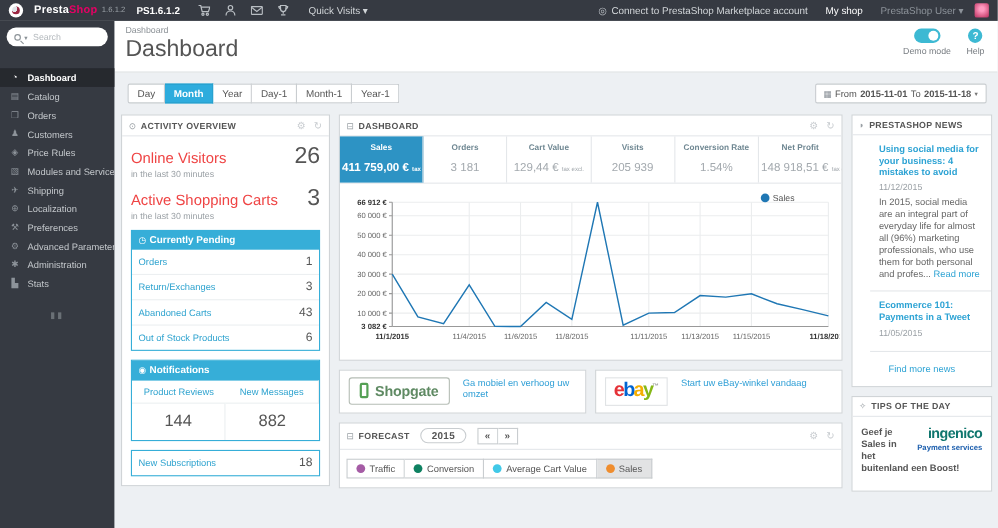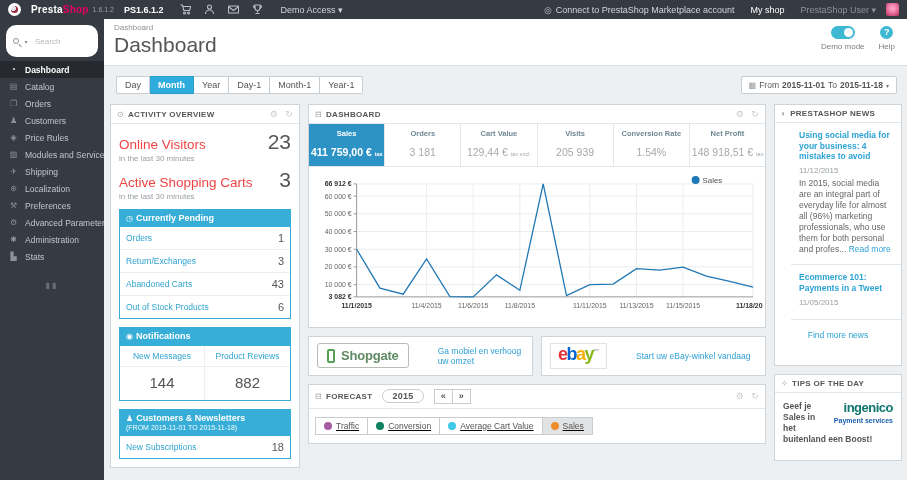--- a/index.html
+++ b/index.html
@@ -22,22 +22,22 @@
   .spacer{flex:1;}
   .mp{display:flex;align-items:center;gap:4px;color:#d2d6d9;cursor:pointer;}
   .mp .mpico{font-size:9px;color:#b9bec3;}
   .myshop{color:#fff;margin:0 6px;cursor:pointer;}
   .usr{color:#8d939a;cursor:pointer;}
   .avatar{width:13px;height:13px;border-radius:2px;flex:none;cursor:pointer;
       background:radial-gradient(circle at 50% 40%,#ff9ac0 20%,#d4537f 70%,#b03060);}
 
   
   .sidebar{position:absolute;top:19px;left:0;bottom:0;width:104px;background:#363a42;z-index:10;}
-  .search{margin:6px 6px 4px;height:32px;background:#fff;border-radius:10px;display:flex;
-      align-items:center;padding:0 7px;gap:3px;justify-content:space-between;}
+  .search{margin:6px 6px 20px;height:17px;background:#fff;border-radius:10px;display:flex;
+      align-items:center;padding:0 7px;gap:3px;}
   .mag{width:6px;height:6px;border:1.2px solid #8a9196;border-radius:50%;position:relative;flex:none;}
   .mag::after{content:'';position:absolute;width:4px;height:1.2px;background:#8a9196;
       transform:rotate(45deg);left:4px;top:6px;}
   .scaret{font-size:6px;color:#8a9196;}
   .search input{border:none;outline:none;width:58px;font-size:8px;color:#555;
       font-family:"Liberation Sans",sans-serif;background:transparent;}
   .search input::placeholder{color:#b3b8bc;}
   .sbitem{display:flex;align-items:center;gap:6px;height:17px;padding:0 0 0 8px;cursor:pointer;
       color:#c3c7cb;font-size:8.5px;white-space:nowrap;overflow:hidden;}
   .sbitem .sbico{width:11px;text-align:center;font-size:8px;color:#8d939a;flex:none;}
@@ -110,51 +110,51 @@
   .kl{font-size:7.5px;font-weight:bold;color:#6f8792;white-space:nowrap;}
   .kv{font-size:10.5px;color:#a3a9ae;margin-top:8px;white-space:nowrap;}
   .sfx{font-size:5.5px;}
   .kpi.active{background:#2d93c4;}
   .kpi.active .kl{color:#fff;}
   .kpi.active .kv{color:#fff;font-weight:bold;}
   .chartwrap{padding:3px 2px 0;}
   .chartwrap svg{display:block;width:100%;}
 
   .mods{display:flex;gap:8px;margin-top:8px;}
-  .mod{flex:1;background:#fff;border:1px solid #d0d4d7;display:flex;align-items:center;gap:29px;
+  .mod{flex:1;background:#fff;border:1px solid #d0d4d7;display:flex;align-items:flex-start;gap:12px;
       padding:6px 8px;min-height:40px;}
   .sg-badge{border:1px solid #b5bdb5;border-radius:3px;padding:4px 9px;display:flex;align-items:center;gap:6px;}
   .sg-phone{width:8px;height:14px;border:2px solid #54a054;border-radius:2px;}
   .sg-text{font-size:13px;color:#5f8a63;font-weight:bold;letter-spacing:-.2px;}
   .mod-link{font-size:8.5px;color:#2f9fd6;cursor:pointer;}
   .ebay-badge{border:1px solid #e0e3e5;padding:1px 7px 3px;font-size:18px;font-weight:bold;
       letter-spacing:-1.5px;line-height:1.1;}
   .ebay-badge sup{font-size:6px;color:#999;letter-spacing:0;}
 
   .fpanel{margin-top:8px;}
   .year-pill{border:1px solid #c9cdd0;border-radius:9px;padding:1px 9px;font-size:9px;color:#555;
       font-weight:bold;margin-left:6px;cursor:pointer;}
   .fnav{display:flex;margin-left:6px;}
   .fnav button{font-size:9px;padding:0 6px;background:#fff;border:1px solid #c9cdd0;color:#555;
       font-weight:bold;cursor:pointer;line-height:13px;font-family:"Liberation Sans",sans-serif;}
   .fnav button+button{border-left:none;}
-  .fleg{display:flex;padding:8px 6px;text-decoration:underline;}
+  .fleg{display:flex;padding:8px 6px;}
   .chip{display:flex;align-items:center;gap:4px;font-size:8.5px;color:#555;border:1px solid #c9cdd0;
       border-left:none;background:#fff;padding:3px 8px;cursor:pointer;font-family:"Liberation Sans",sans-serif;}
   .chip:first-child{border-left:1px solid #c9cdd0;}
   .chip.active{background:#e2e3e4;}
   .dot{width:8px;height:8px;border-radius:50%;flex:none;}
 
   
   .art{padding:7px 8px 9px;border-bottom:1px solid #e4e7ea;margin-left:16px;}
   .art-t{font-size:8.5px;font-weight:bold;color:#2da3d4;line-height:1.25;cursor:pointer;}
   .art-d{font-size:8px;color:#9aa0a5;margin:4px 0 3px;}
   .art-x{font-size:8.5px;color:#666;line-height:1.3;}
   .rm{color:#2da3d4;cursor:pointer;}
-  .find-more{text-align:center;font-size:8.5px;color:#2da3d4;padding:10px 0 25px;cursor:pointer;}
+  .find-more{text-align:center;font-size:8.5px;color:#2da3d4;padding:10px 0 11px;cursor:pointer;}
   .tpanel{margin-top:8px;}
   .tips-body{padding:8px;font-size:8.5px;color:#666;line-height:1.32;}
   .ing{float:right;width:64px;text-align:right;margin:0 0 4px 5px;}
   .ing1{font-size:13px;font-weight:bold;color:#0f766e;letter-spacing:-.5px;line-height:1;}
   .ing2{font-size:7px;font-weight:bold;color:#1d5fae;line-height:1.15;}
   .tips-h{font-size:8.5px;font-weight:bold;color:#555;margin-bottom:7px;}
 </style>
 </head>
 <body>
 
@@ -176,21 +176,21 @@
     <svg width="11" height="11" viewBox="0 0 11 11" fill="none" stroke="#b9bec3" stroke-width="1.1">
         <rect x="0.5" y="2" width="10" height="7" rx="0.5"></rect>
         <path d="M0.5 2.5l5 4 5-4"></path>
       </svg>
     <svg width="11" height="11" viewBox="0 0 11 11" fill="none" stroke="#b9bec3" stroke-width="1.1">
         <path d="M3 1h5v3a2.5 2.5 0 0 1-5 0z"></path>
         <path d="M3 2H1.5a2 2 0 0 0 2 2M8 2h1.5a2 2 0 0 1-2 2"></path>
         <path d="M5.5 6.5v2M3.5 9.5h4"></path>
       </svg>
   </span>
-  <span class="qa">Demo Access ▾</span>
+  <span class="qa">Quick Visits ▾</span>
   <span class="spacer"></span>
   <span class="mp">
       <span class="mpico">◎</span>
       <span>Connect to PrestaShop Marketplace account</span>
     </span>
   <span class="myshop">My shop</span>
   <span class="usr">PrestaShop User ▾</span>
   <span class="avatar"></span>
 </div>
 
@@ -295,21 +295,21 @@
         <span class="ph-icon">⊙</span>
         <span>ACTIVITY OVERVIEW</span>
         <span class="panel-tools">
           <span>⚙</span>
           <span>↻</span>
         </span>
       </div>
       <div class="pbody">
         <div class="stat">
           <span class="stat-l">Online Visitors</span>
-          <span class="stat-v">23</span>
+          <span class="stat-v">26</span>
         </div>
         <div class="stat-sub">in the last 30 minutes</div>
         <div class="stat">
           <span class="stat-l">Active Shopping Carts</span>
           <span class="stat-v">3</span>
         </div>
         <div class="stat-sub">in the last 30 minutes</div>
 
         <div class="sect">
           <div class="sect-h">
@@ -333,32 +333,28 @@
                 <span class="val">6</span>
               </div>
             </div>
         </div>
 
         <div class="sect">
           <div class="sect-h">
             <span class="sh-ico">◉</span><span>Notifications</span>
           </div>
           <div class="notif">
+            <div class="ncell nlbl">Product Reviews</div>
             <div class="ncell nlbl lft">New Messages</div>
-            <div class="ncell nlbl">Product Reviews</div>
             <div class="ncell nval lft">144</div>
             <div class="ncell nval">882</div>
           </div>
         </div>
 
         <div class="sect">
-          <div class="sect-h">
-            <span class="sh-ico">♟</span><span>Customers &amp; Newsletters</span>
-            <small>(FROM 2015-11-01 TO 2015-11-18)</small>
-          </div>
           <div id="custrows">
               <div class="sect-row">
                 <span class="lbl">New Subscriptions</span>
                 <span class="val">18</span>
               </div>
             </div>
         </div>
 
       </div>
     </div>

